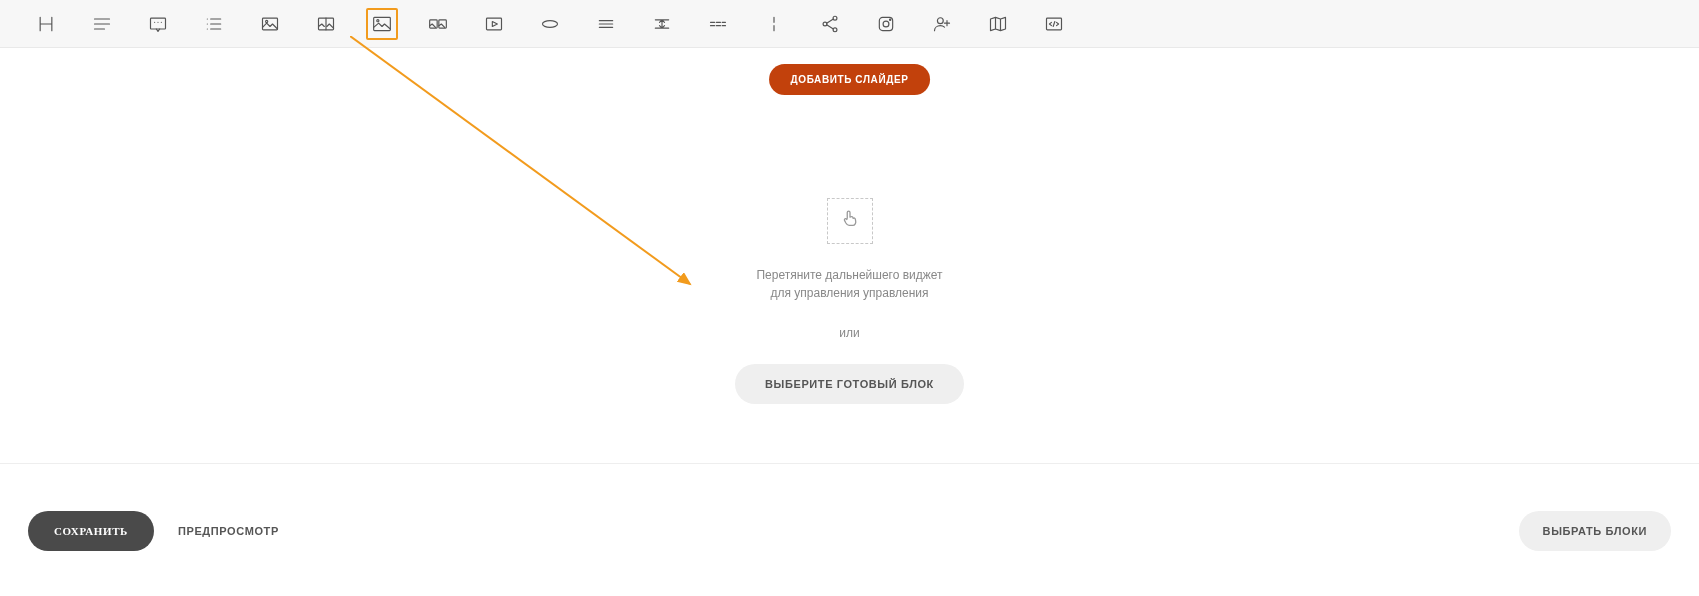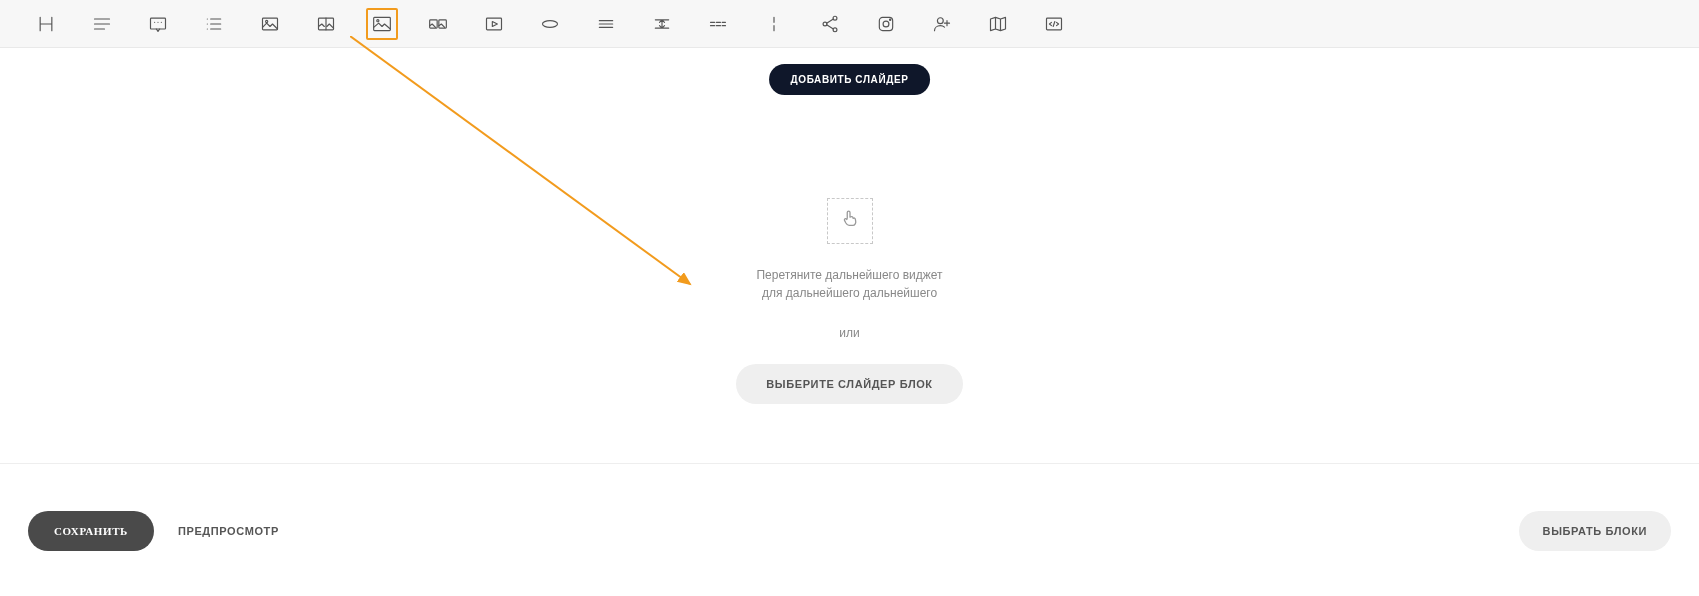--- a/index.html
+++ b/index.html
@@ -28,21 +28,21 @@
   .tool-btn svg { width: 20px; height: 20px; display: block; }
   .tool-btn svg * { stroke: #555; stroke-width: 1.4; fill: none; stroke-linecap: round; stroke-linejoin: round; }
 
   .content { position: relative; width: 100%; height: 416px; border-bottom: 1px solid #eee; }
 
   .add-slider-btn {
     position: absolute;
     top: 16px;
     left: 50%;
     transform: translateX(-50%);
-    background: #0f172a;
+    background: #c2410c;
     color: #fff;
     font-size: 10px;
     font-weight: 700;
     letter-spacing: 0.6px;
     padding: 10px 22px;
     border-radius: 22px;
     border: none;
     cursor: pointer;
   }
 
@@ -300,23 +300,23 @@
 
   <div class="drop-area">
     <div class="drop-square">
       <span>
         <svg viewBox="0 0 24 24">
             <path d="M9 11V5a1.5 1.5 0 0 1 3 0v5l1.5-.5a1.3 1.3 0 0 1 1.7.9l.3 1a1.3 1.3 0 0 1 2.3.8l.4 2c.4 2-.6 4.8-3.2 4.8h-4c-1.6 0-2.6-1-3.5-2.6L6 13.5c-.4-.8.2-1.8 1.1-1.8.6 0 1.1.3 1.4.8z"></path>
           </svg>
       </span>
     </div>
     <div class="drop-text">Перетяните дальнейшего виджет</div>
-    <div class="drop-text">для дальнейшего дальнейшего</div>
+    <div class="drop-text">для управления управления</div>
     <div class="drop-or">или</div>
-    <button class="choose-block-btn">ВЫБЕРИТЕ СЛАЙДЕР БЛОК</button>
+    <button class="choose-block-btn">ВЫБЕРИТЕ ГОТОВЫЙ БЛОК</button>
   </div>
 
 </div>
 
 <div class="footer">
   <button class="save-btn">СОХРАНИТЬ</button>
   <span class="preview-link">ПРЕДПРОСМОТР</span>
   <div class="spacer"></div>
   <button class="choose-blocks-btn">ВЫБРАТЬ БЛОКИ</button>
 </div>

